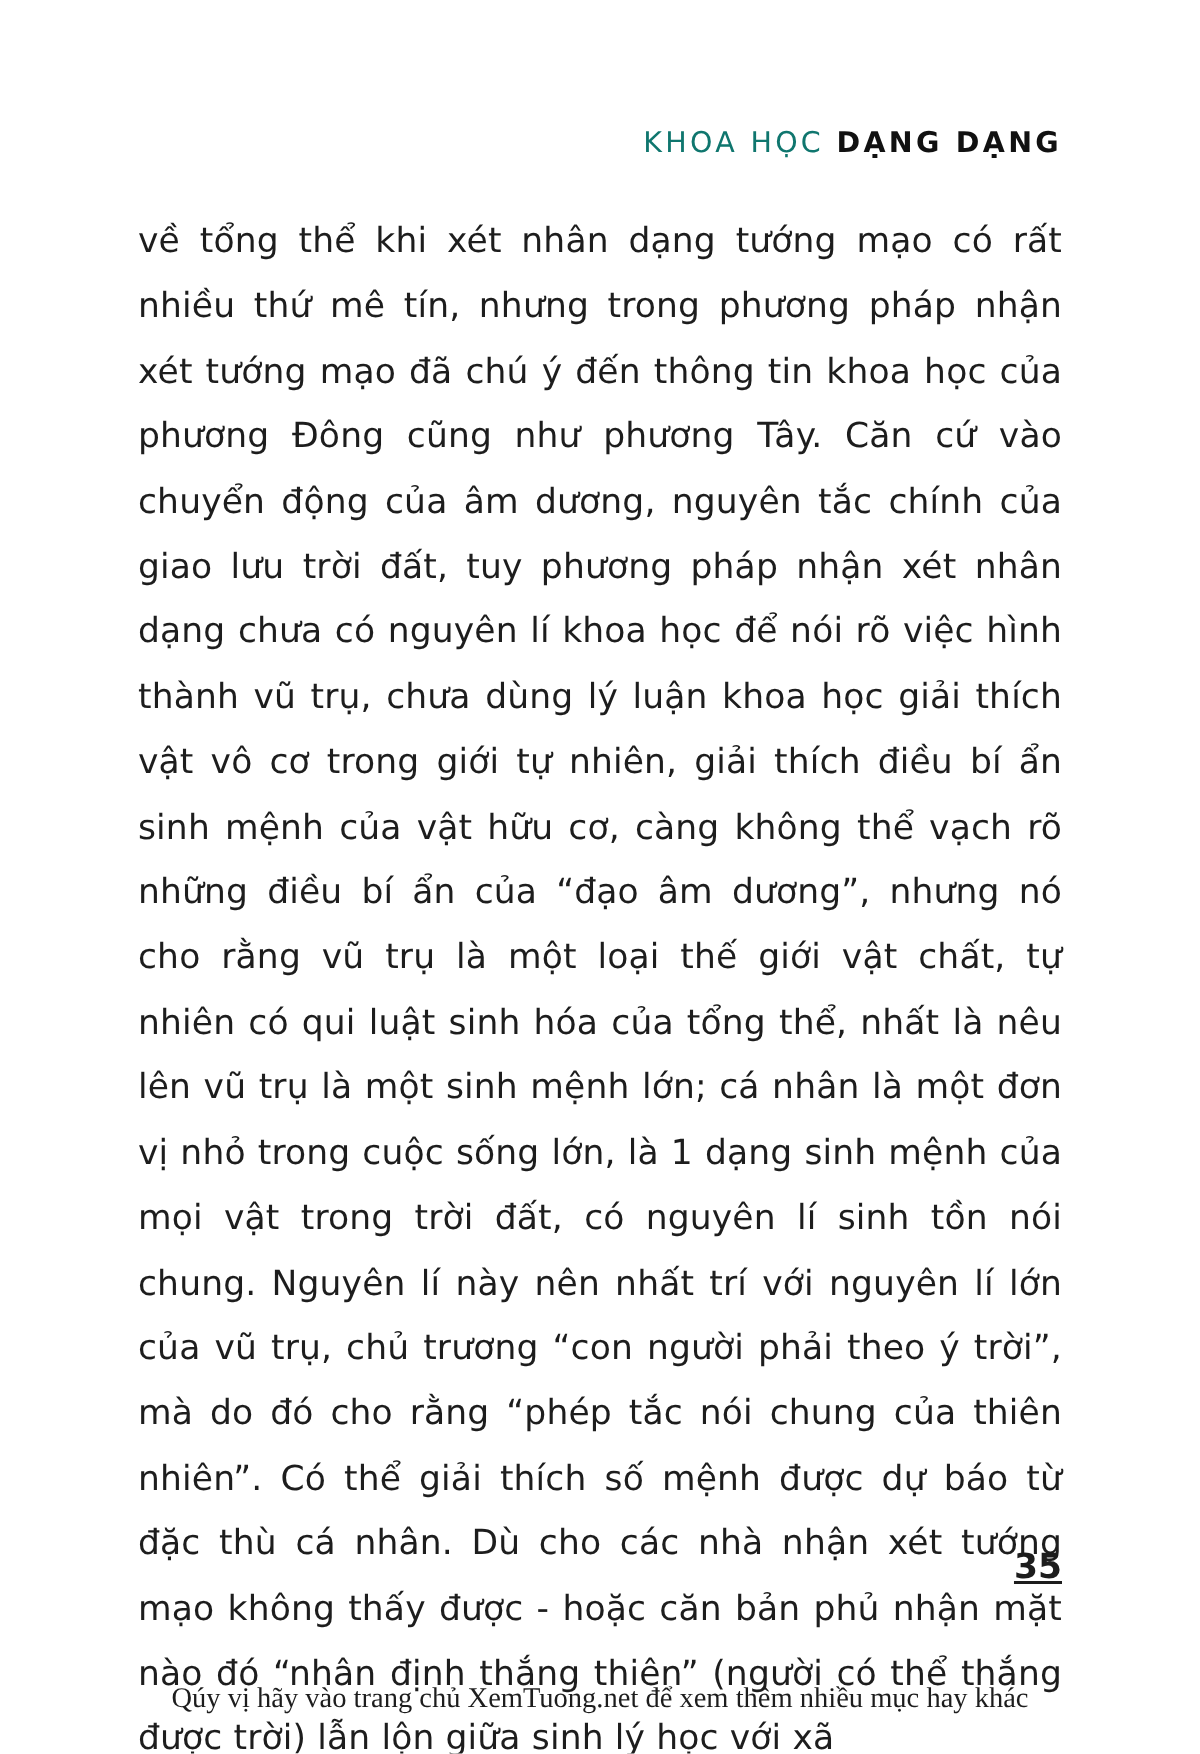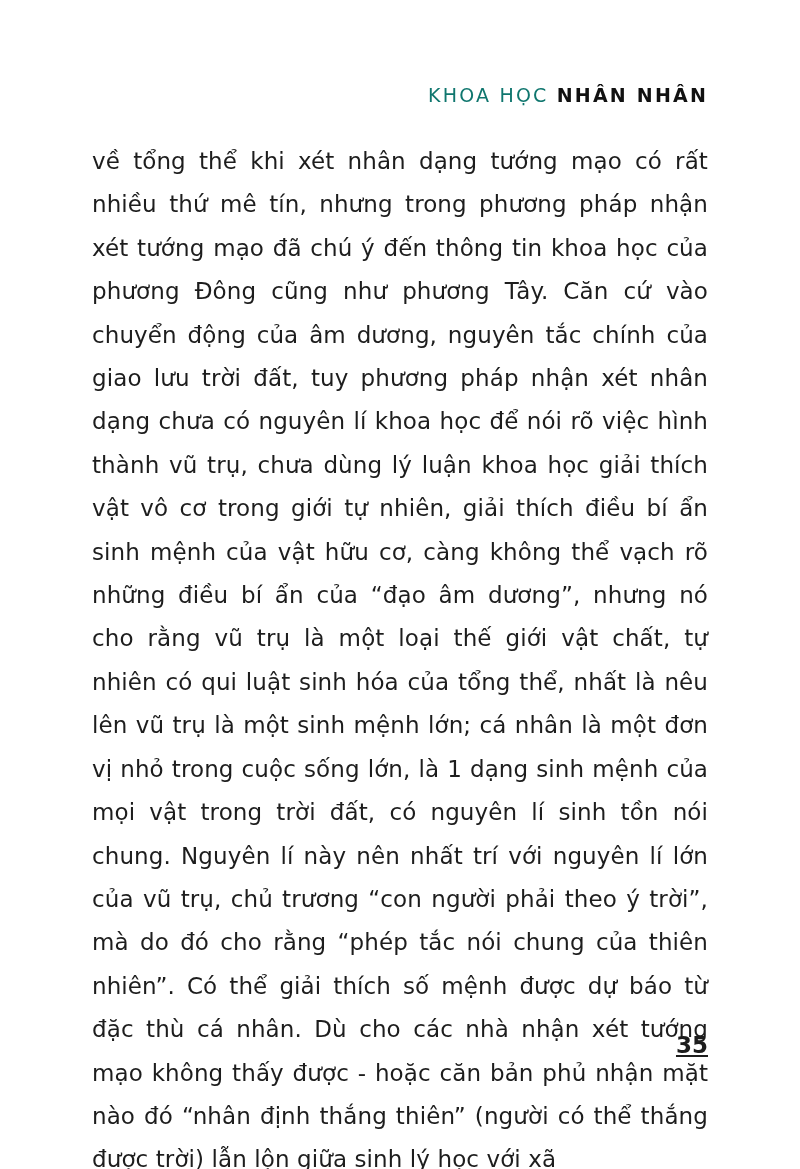--- a/index.html
+++ b/index.html
@@ -99,22 +99,25 @@
     pointer-events: none;
     white-space: nowrap;
   }
 </style>
 </head>
 <body>
 
 <div class="page">
 
   <div class="header">
-    <span class="light">KHOA HỌC </span><span class="bold">NHÂN NHÂN</span>
+    <span class="light">KHOA HỌC </span><span class="bold">DẠNG DẠNG</span>
   </div>
 
   <div class="body-text">về tổng thể khi xét nhân dạng tướng mạo có rất nhiều thứ mê tín, nhưng trong phương pháp nhận xét tướng mạo đã chú ý đến thông tin khoa học của phương Đông cũng như phương Tây. Căn cứ vào chuyển động của âm dương, nguyên tắc chính của giao lưu trời đất, tuy phương pháp nhận xét nhân dạng chưa có nguyên lí khoa học để nói rõ việc hình thành vũ trụ, chưa dùng lý luận khoa học giải thích vật vô cơ trong giới tự nhiên, giải thích điều bí ẩn sinh mệnh của vật hữu cơ, càng không thể vạch rõ những điều bí ẩn của “đạo âm dương”, nhưng nó cho rằng vũ trụ là một loại thế giới vật chất, tự nhiên có qui luật sinh hóa của tổng thể, nhất là nêu lên vũ trụ là một sinh mệnh lớn; cá nhân là một đơn vị nhỏ trong cuộc sống lớn, là 1 dạng sinh mệnh của mọi vật trong trời đất, có nguyên lí sinh tồn nói chung. Nguyên lí này nên nhất trí với nguyên lí lớn của vũ trụ, chủ trương “con người phải theo ý trời”, mà do đó cho rằng “phép tắc nói chung của thiên nhiên”. Có thể giải thích số mệnh được dự báo từ đặc thù cá nhân. Dù cho các nhà nhận xét tướng mạo không thấy được - hoặc căn bản phủ nhận mặt nào đó “nhân định thắng thiên” (người có thể thắng được trời) lẫn lộn giữa sinh lý học với xã</div>
 
 
   <div class="page-number">35</div>
 
+  <div class="footer">
+    <span class="brand">Qúy vị hãy vào trang chủ XemTuong.net để xem thêm nhiều mục hay khác</span>
+  </div>
 
 </div>
 
 </body></html>

